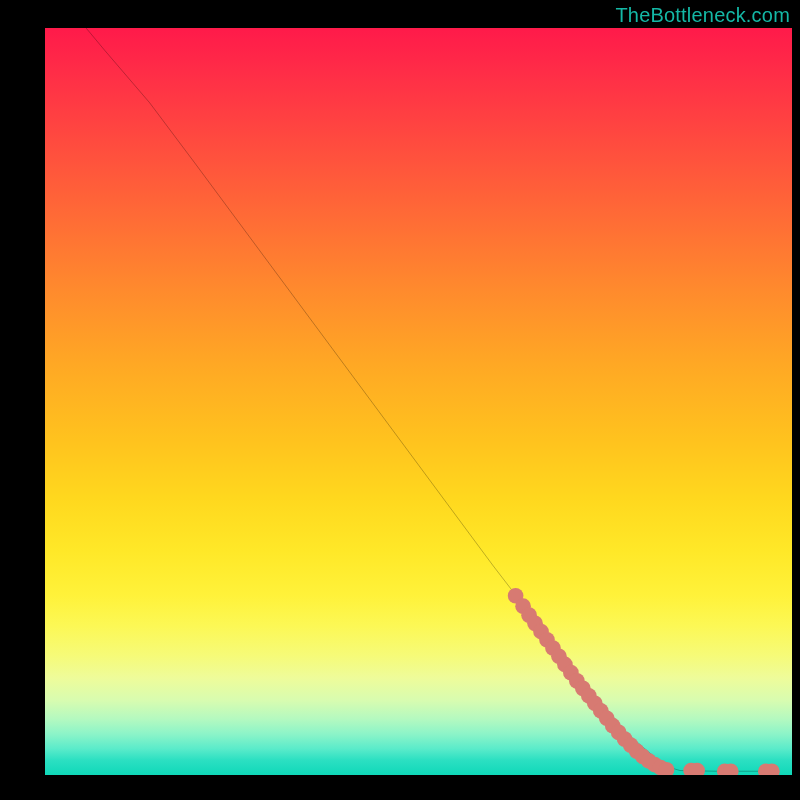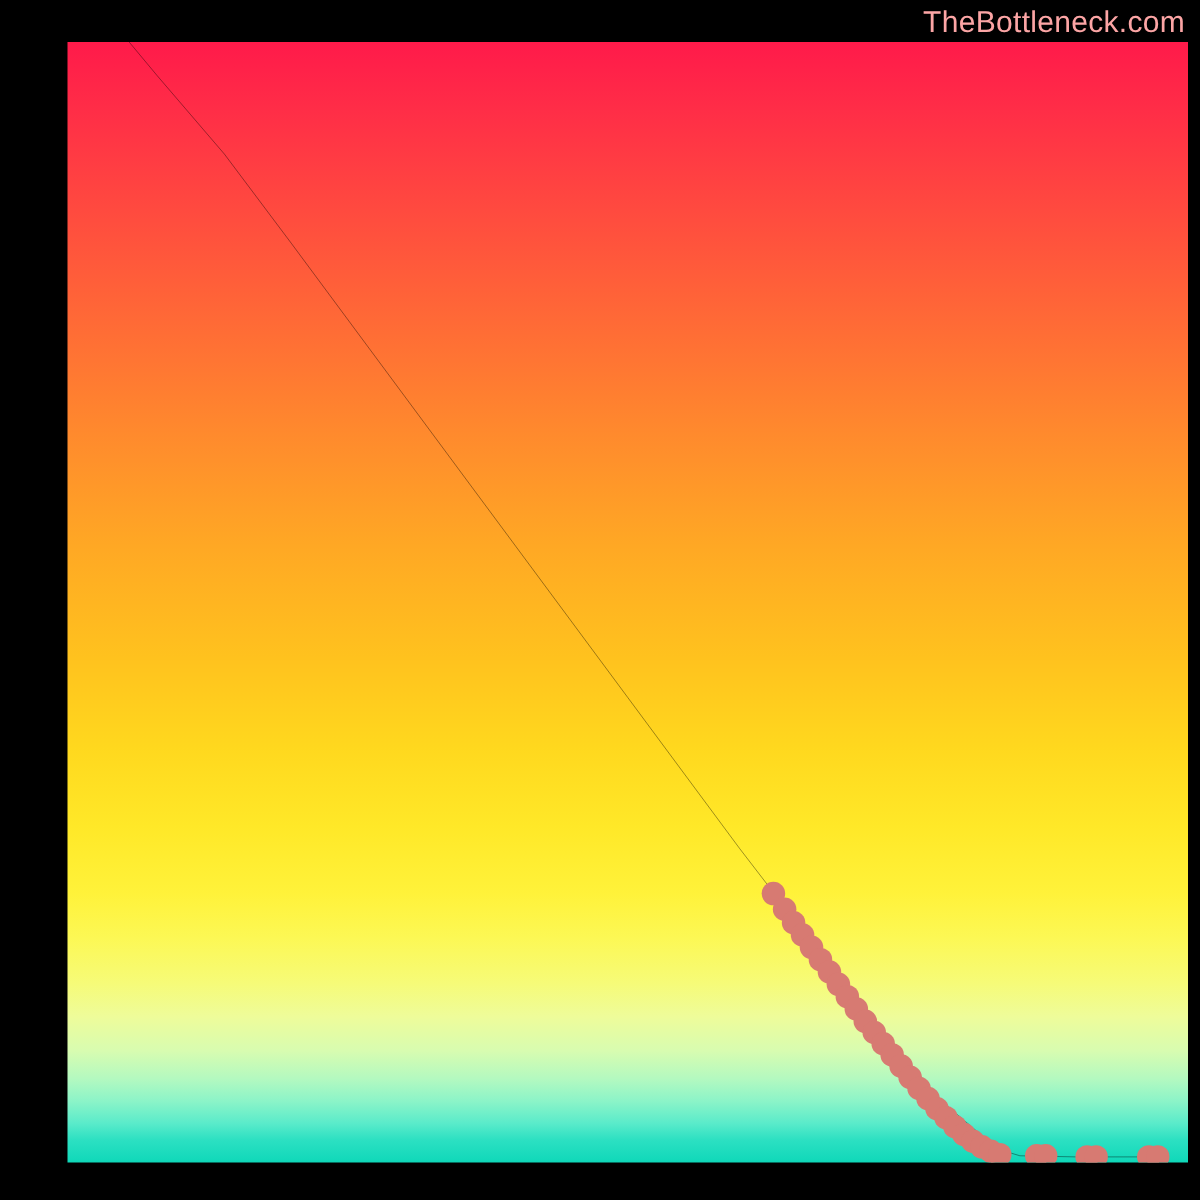--- a/index.html
+++ b/index.html
@@ -9,21 +9,21 @@
     width: 800px;
     height: 800px;
     overflow: hidden;
     position: relative;
     font-family: Arial, Helvetica, sans-serif;
   }
   .watermark {
     position: absolute;
     top: 4px;
     right: 10px;
-    color: #fca5a5;
+    color: #14b8a6;
     font-size: 20px;
     font-weight: 500;
     z-index: 10;
     letter-spacing: 0.2px;
   }
   .plot-area {
     position: absolute;
     left: 45px;
     top: 28px;
     width: 747px;

